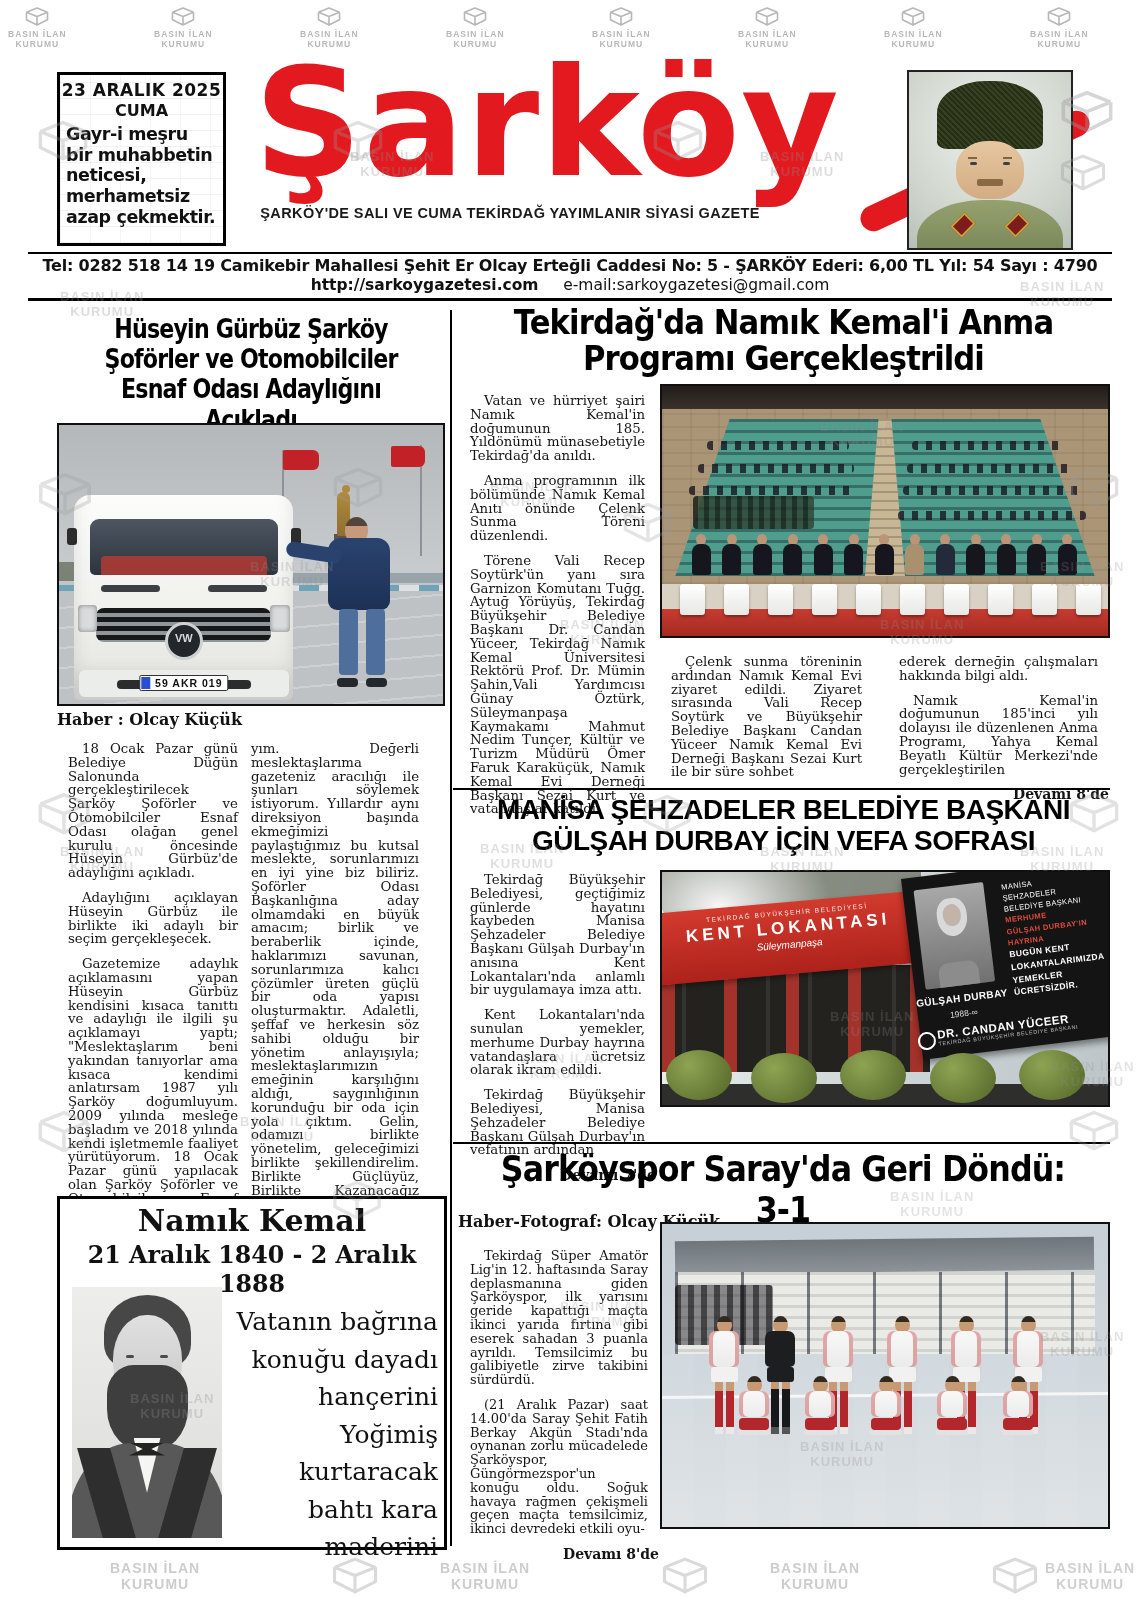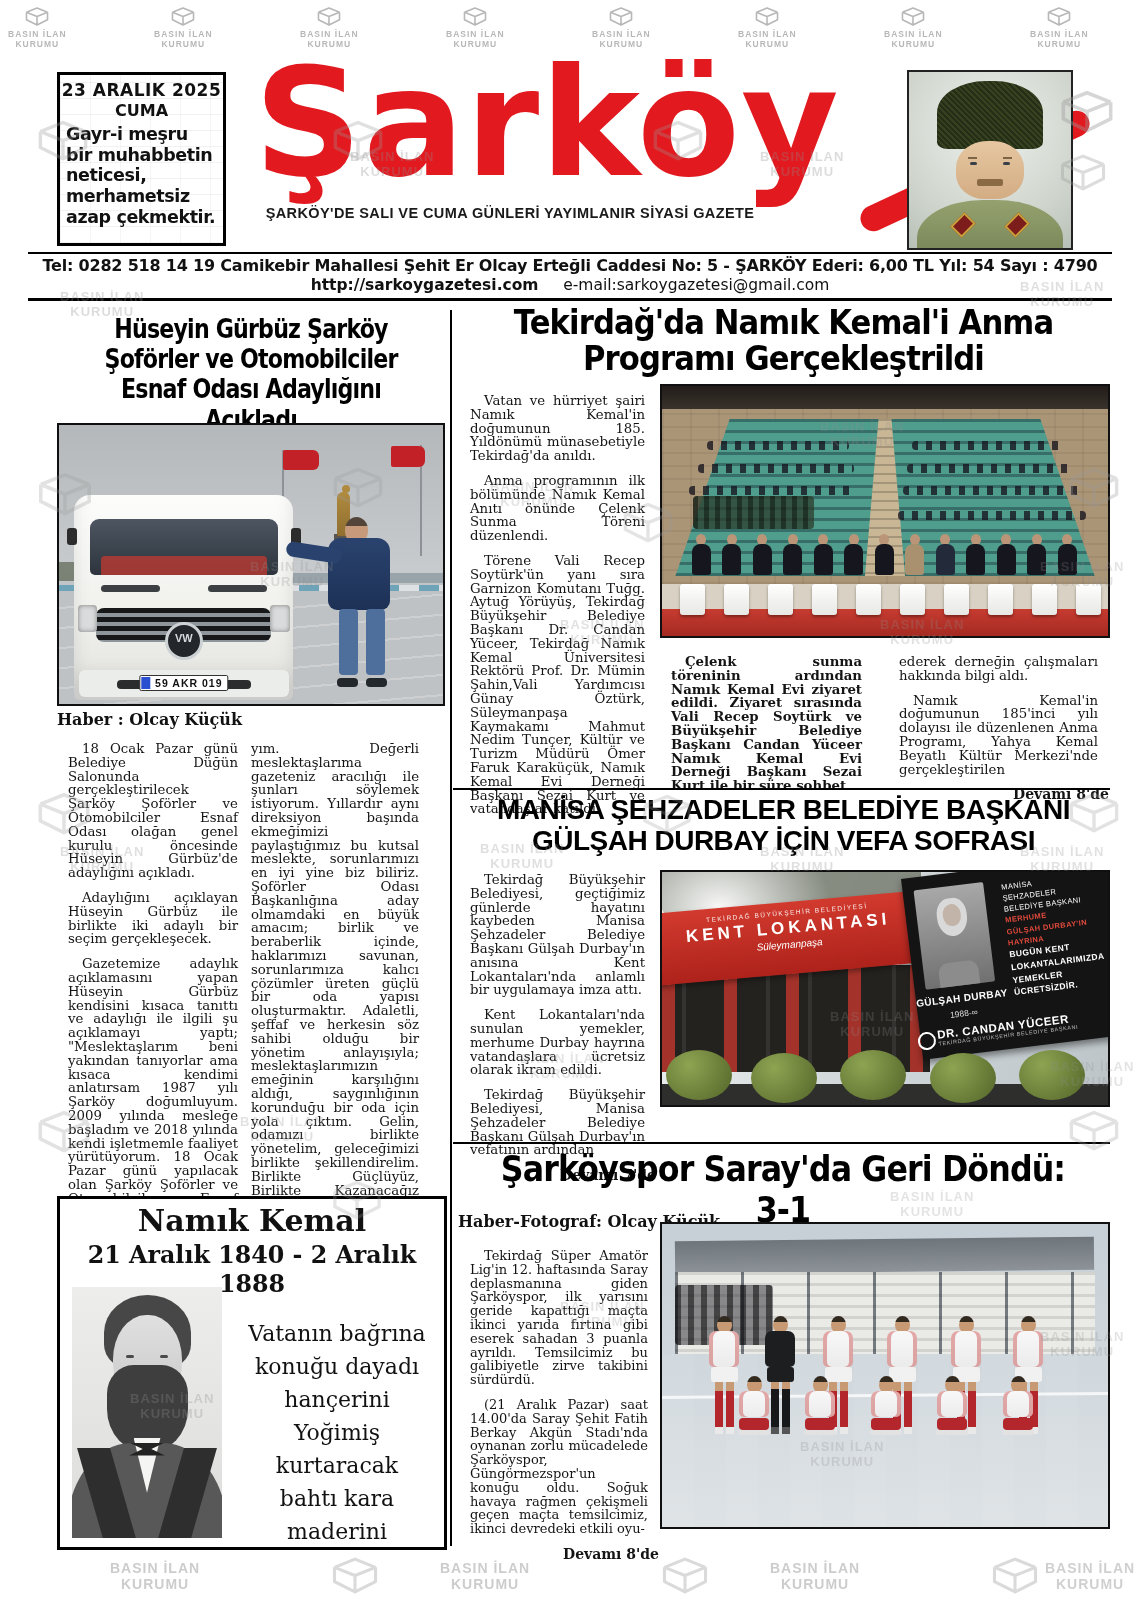--- a/index.html
+++ b/index.html
@@ -37,21 +37,21 @@
   
   .bodycol{font-size:13.3px;line-height:13.8px;text-align:justify;color:#141414;}
   .bodycol p{margin:11px;text-indent:14px;}
   .devami{font-weight:bold;text-align:right;font-size:14px;margin-top:12px;}
   .photo{border:2px solid #101010;overflow:hidden;background:#ccc;}
   .vdiv{left:450px;top:310px;width:2px;height:1236px;background:#000;}
   
   .nkbox{left:57px;top:1196px;width:384px;height:348px;border:3px solid #000;background:#fff;}
   .nk-title{width:100%;text-align:center;font-weight:bold;font-size:30px;margin-top:4px;}
   .nk-dates{width:100%;text-align:center;font-weight:bold;font-size:25px;transform:scaleX(.95);margin-top:2px;}
-  .nk-poem{left:176px;top:118px;width:202px;text-align:center;font-size:22px;line-height:1.5;}
+  .nk-poem{left:176px;top:104px;width:202px;text-align:right;font-size:25px;line-height:1.5;}
   
   .v-sky{inset:0;background:linear-gradient(180deg,#b4b8bb 0%,#c8cbcd 52%,#bfc2c4 60%);}
   .v-trees{left:0;top:49%;width:34%;height:7%;background:#66705f;border-radius:0 40% 40% 0;opacity:.8;}
   .v-sea{left:30%;right:0;top:53%;height:10px;background:#98a3aa;}
   .v-ground{left:0;right:0;top:58%;bottom:0;background:linear-gradient(180deg,#b8babd,#a7a9ad);
             background-image:repeating-linear-gradient(175deg,rgba(255,255,255,.22) 0 2px,transparent 2px 20px);}
   .v-curb{left:0;right:0;top:57.2%;height:6px;background:repeating-linear-gradient(90deg,#6fa3b8 0 20px,#dde1e3 20px 40px);}
   .v-pole{width:2px;background:#8d9297;}
   .v-flag{background:#c22227;border-radius:2px 6px 6px 2px;}
   .v-statue{left:72.5%;top:24%;width:13px;height:44px;background:linear-gradient(#b08a3e,#8f6e30);border-radius:6px 6px 2px 2px;}
@@ -189,21 +189,21 @@
 <div id="page">
 
   <div class="abs datebox">
     <div class="date1">23 ARALIK 2025</div>
     <div class="date2">CUMA</div>
     <div class="datequote">Gayr-i meşru bir muhabbetin neticesi, merhametsiz azap çekmektir.</div>
   </div>
 
   <div class="abs mast-title" id="mast-title" style="color: rgb(226, 25, 31);">Şarköy</div>
   <div class="abs mast-swoosh" id="mast-swoosh" style="background: rgb(226, 25, 31);"></div>
-  <div class="abs mast-sub">ŞARKÖY'DE SALI VE CUMA GÜNLERİ YAYIMLANIR SİYASİ GAZETE</div>
+  <div class="abs mast-sub">ŞARKÖY'DE SALI VE CUMA TEKİRDAĞ YAYIMLANIR SİYASİ GAZETE</div>
 
   <div class="abs ata">
     <div class="abs at-bg"></div>
     <div class="abs at-hat"></div>
     <div class="abs at-face">
       <div class="at-brow" style="left:18%;"></div>
         <div class="at-brow" style="right:18%;"></div>
       <div class="at-eye" style="left:20%;"></div>
         <div class="at-eye" style="right:20%;"></div>
       <div class="at-mus"></div>
@@ -389,21 +389,21 @@
         <div class="a-cube" style="left: 150px; top: 198px;"></div>
         <div class="a-cube" style="left: 194px; top: 198px;"></div>
         <div class="a-cube" style="left: 238px; top: 198px;"></div>
         <div class="a-cube" style="left: 282px; top: 198px;"></div>
         <div class="a-cube" style="left: 326px; top: 198px;"></div>
         <div class="a-cube" style="left: 370px; top: 198px;"></div>
         <div class="a-cube" style="left: 414px; top: 198px;"></div>
       </div>
   </div>
 
-  <div class="abs bodycol" style="left:660px;top:644px;width:213px;height:142px;font-weight:bold;">
+  <div class="abs bodycol" style="left:660px;top:644px;width:213px;height:142px;">
     <p>Çelenk sunma töreninin ardından Namık Kemal Evi ziyaret edildi. Ziyaret sırasında Vali Recep Soytürk ve Büyükşehir Belediye Başkanı Candan Yüceer Namık Kemal Evi Derneği Başkanı Sezai Kurt ile bir süre sohbet</p>
   </div>
   <div class="abs bodycol" style="left:888px;top:644px;width:221px;height:142px;">
     <p style="text-indent:0;">ederek derneğin çalışmaları hakkında bilgi aldı.</p>
     <p>Namık Kemal'in doğumunun 185'inci yılı dolayısı ile düzenlenen Anma Programı, Yahya Kemal Beyatlı Kültür Merkezi'nde gerçekleştirilen</p>
     <div class="devami">Devamı 8'de</div>
   </div>
 
   <div class="abs rule" style="left:453px;top:788px;width:657px;height:2px;"></div>
 

